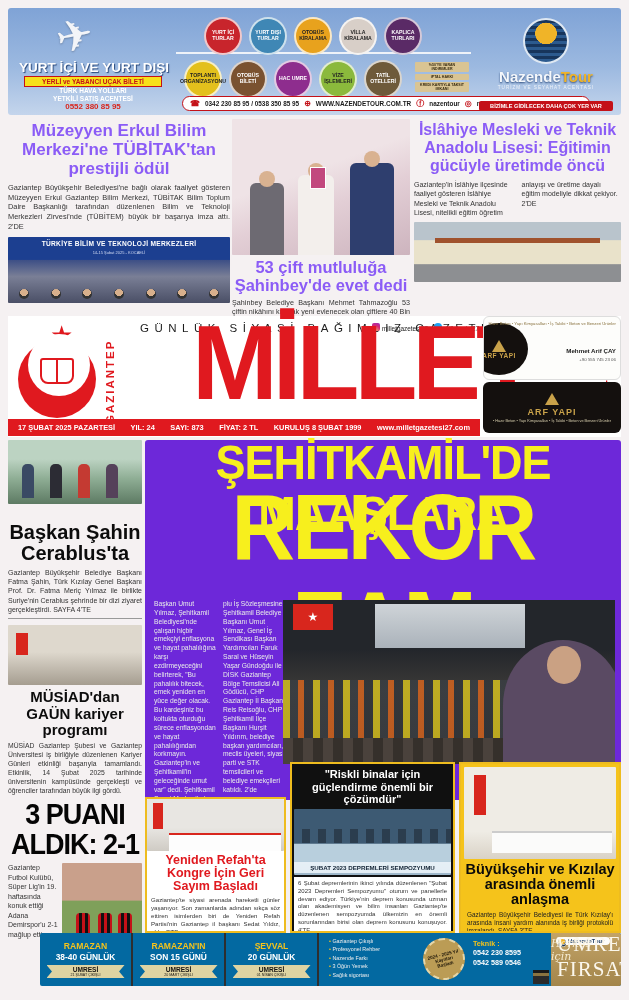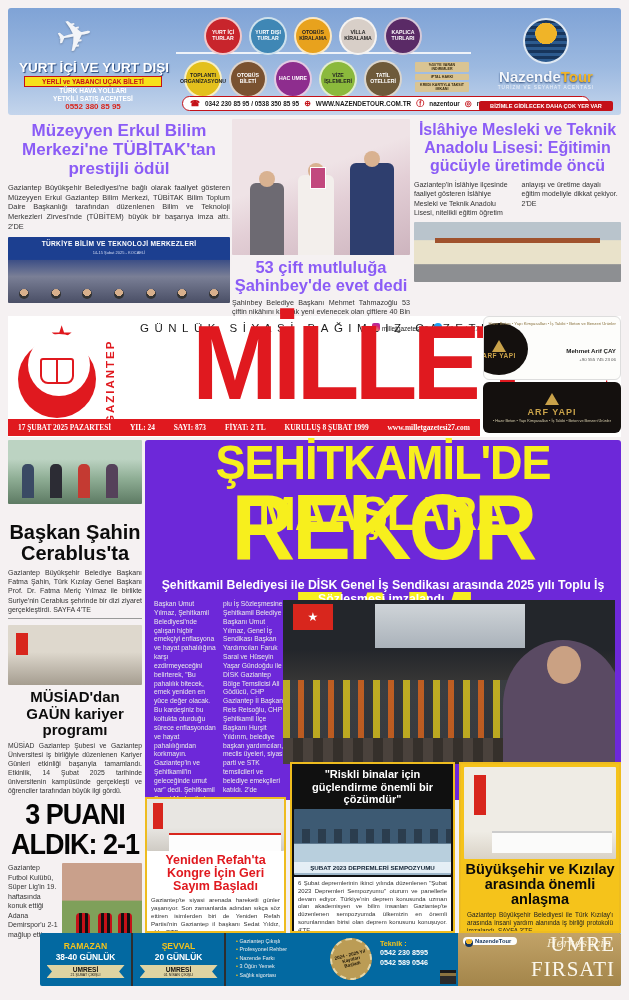--- a/index.html
+++ b/index.html
@@ -115,21 +115,21 @@
   .mh-logo .book::before { content:""; position:absolute; left:14px; top:0; width:2px; height:22px; background:#e0191f; }
   .mh-city { position:absolute; left:96px; top:22px; height:86px; writing-mode:vertical-rl;
     transform:rotate(180deg); color:#e0191f; font-weight:bold; font-size:11.5px; letter-spacing:2px; }
   .mh-title { position:absolute; left:112px; top:-7px; width:486px; color:#e0191f;
     font-weight:bold; font-size:103px; line-height:108px; letter-spacing:-5px;
     transform:scaleY(1.02); text-align:center; }
   .mh-gz { position:absolute; left:596px; top:18px; height:86px; writing-mode:vertical-rl;
     transform:rotate(180deg); color:#e0191f; font-weight:bold; font-size:10.5px; letter-spacing:1px; }
   .mh-bar { position:absolute; left:0; top:103px; width:472px; height:17px; background:#e0191f;
     color:#fff; display:flex; align-items:center; justify-content:space-between;
-    padding:0 10px; font-size:7.4px; font-weight:bold;font-family:Liberation Serif, serif; }
+    padding:0 10px; font-size:7.4px; font-weight:bold; }
   
   .arf { position:absolute; left:475px; top:0; width:138px; height:117px; }
   .arf-card1 { position:absolute; left:0; top:0; width:138px; height:64px; background:#fdfdfb;
     border-radius:6px; border:1px solid #ddd; overflow:hidden; }
   .arf-disc { position:absolute; left:-14px; top:6px; width:58px; height:52px; border-radius:50%;
     background:#14100e; display:flex; flex-direction:column; align-items:center; justify-content:center; }
   .arf-bld { width:0; height:0; border-left:7px solid transparent; border-right:7px solid transparent;
     border-bottom:12px solid #c9a24a; }
   .arf-disc .t { color:#c9a24a; font-size:6.5px; font-weight:bold; letter-spacing:.5px; }
   .arf-services { position:absolute; right:4px; top:4px; text-align:right; font-size:4.2px;
@@ -410,21 +410,20 @@
       <div class="p" style="left:14px;"></div>
       <div class="p" style="left:36px;"></div>
       <div class="p" style="left:56px;"></div>
     </div>
   </div>
 </div>
 
 <div class="abs main-story">
   <div class="ms-h1">ŞEHİTKAMİL'DE MAAŞLARA</div>
   <div class="ms-h2">REKOR ZAM</div>
-  <div class="ms-sub">Şehitkamil Belediyesi ile DİSK Genel İş Sendikası arasında 2025 yılı Toplu İş Sözleşmesi imzalandı.</div>
   <div class="ms-col c1">Başkan Umut Yılmaz, Şehitkamil Belediyesi'nde çalışan hiçbir emekçiyi enflasyona ve hayat pahalılığına karşı ezdirmeyeceğini belirterek, "Bu pahalılık bitecek, emek yeniden en yüce değer olacak. Bu kardeşiniz bu koltukta oturduğu sürece enflasyondan ve hayat pahalılığından korkmayın. Gaziantep'in ve Şehitkamil'in geleceğinde umut var" dedi. Şehitkamil Sanat Merkezi'nde düzenlenen To-</div>
   <div class="ms-col c2">plu İş Sözleşmesine Şehitkamil Belediye Başkanı Umut Yılmaz, Genel İş Sendikası Başkan Yardımcıları Faruk Saral ve Hüseyin Yaşar Gündoğdu ile DİSK Gaziantep Bölge Temsilcisi Ali Gödücü, CHP Gaziantep İl Başkanı Reis Reisoğlu, CHP Şehitkamil İlçe Başkanı Hurşit Yıldırım, belediye başkan yardımcıları, meclis üyeleri, siyasi parti ve STK temsilcileri ve belediye emekçileri katıldı. 2'de</div>
   <div class="ms-photo">
     <div class="ms-screen"></div>
     <div class="ms-flag">★</div>
     <div class="ms-crowd"></div>
     <div class="ms-seats"></div>
     <div class="ms-speaker"></div>
   </div>
 </div>
@@ -459,20 +458,28 @@
 <div class="abs bottom-ad">
   <div class="ba-panel">
     <div class="ba-t1">RAMAZAN</div>
     <div class="ba-t2">38-40 GÜNLÜK</div>
     <div class="ba-ribbon">
       <div class="r1">UMRESİ</div>
       <div class="r2">21 ŞUBAT ÇIKIŞLI</div>
     </div>
   </div>
   <div class="ba-panel">
+    <div class="ba-t1">RAMAZAN'IN</div>
+    <div class="ba-t2">SON 15 GÜNÜ</div>
+    <div class="ba-ribbon">
+      <div class="r1">UMRESİ</div>
+      <div class="r2">20 MART ÇIKIŞLI</div>
+    </div>
+  </div>
+  <div class="ba-panel">
     <div class="ba-t1">ŞEVVAL</div>
     <div class="ba-t2">20 GÜNLÜK</div>
     <div class="ba-ribbon">
       <div class="r1">UMRESİ</div>
       <div class="r2">01 NİSAN ÇIKIŞLI</div>
     </div>
   </div>
   <div class="ba-bullets">
     <div>Gaziantep Çıkışlı</div>
     <div>Profesyonel Rehber</div>

